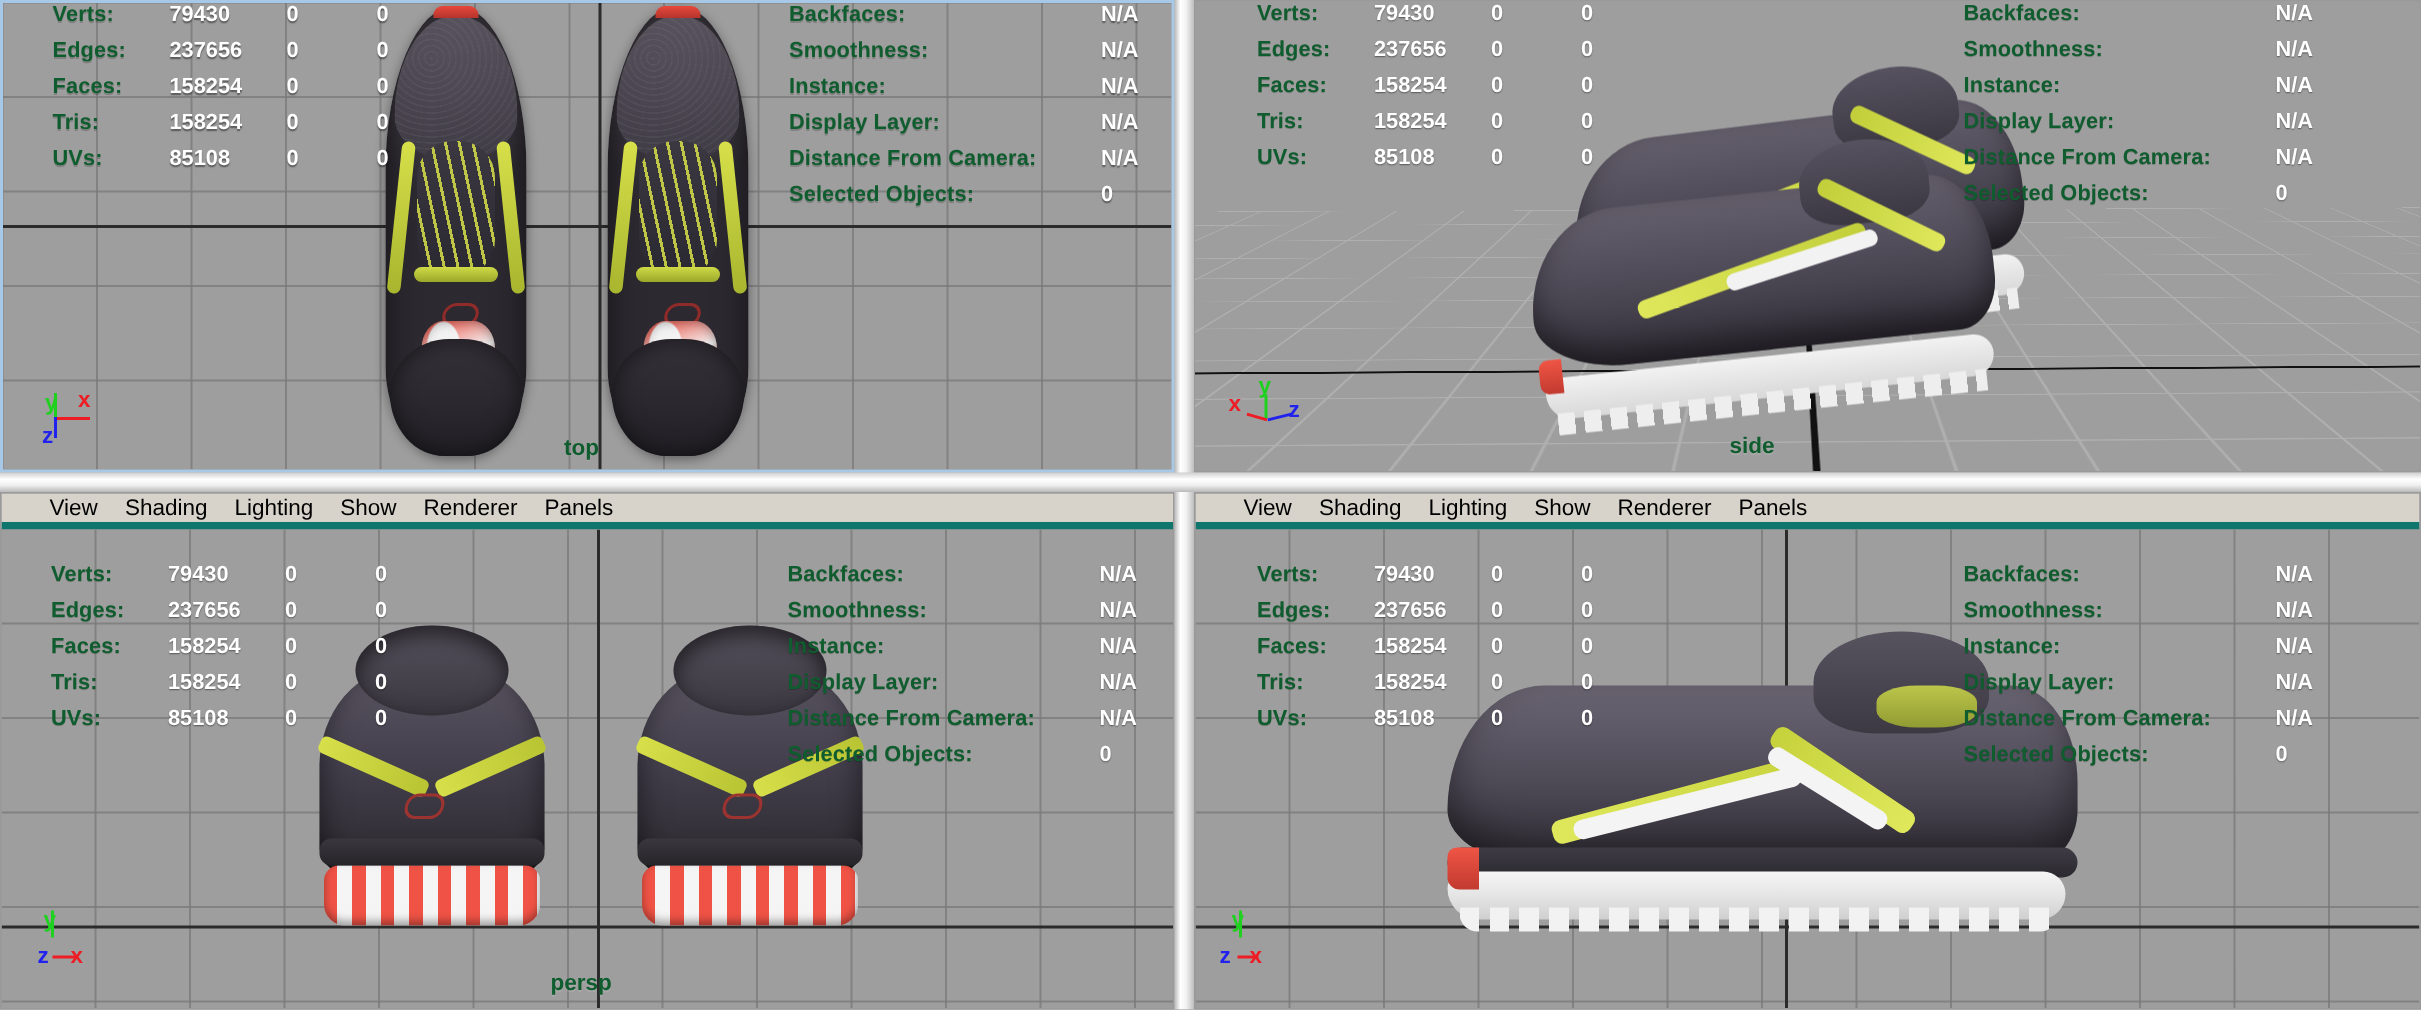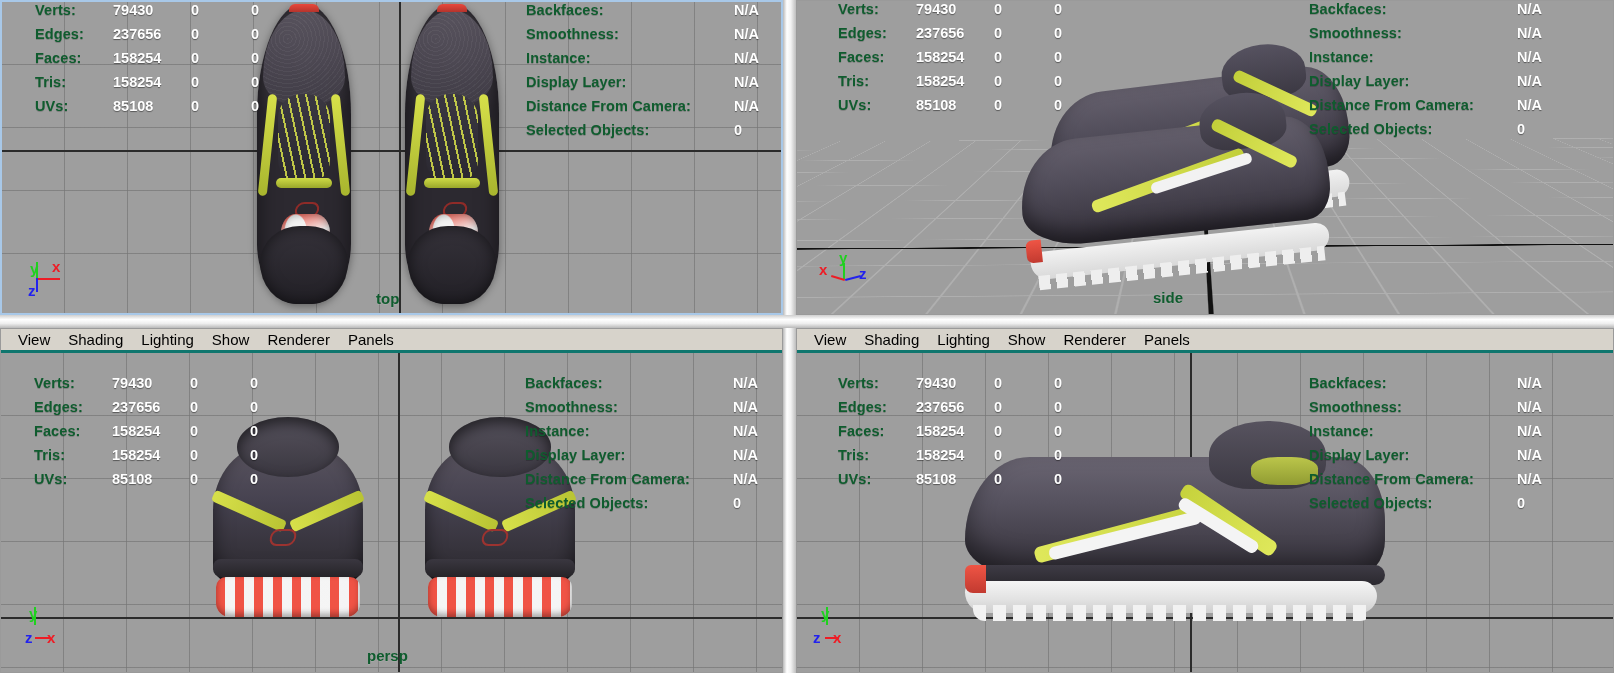--- a/index.html
+++ b/index.html
@@ -22,24 +22,24 @@
     background: #9e9e9e;
     overflow: hidden;
   }
   .panel.active { border: 2px solid #a8c8e8; }
   .panel.inactive { border: 1px solid #9a9a9a; }
 
   .menubar {
     position: relative;
     height: 24px;
     background: #d7d3cb;
-    border-bottom: 3px solid #0f766e;
+    border-bottom: 5px solid #0f766e;
     display: flex;
     align-items: center;
-    padding-left: 8px;
+    padding-left: 23px;
     box-sizing: border-box;
     text-align: center;
   }
   .menu-item {
     font-size: 15px;
     color: #000;
     padding: 0 9px;
     line-height: 22px;
     white-space: nowrap;
     cursor: default;

